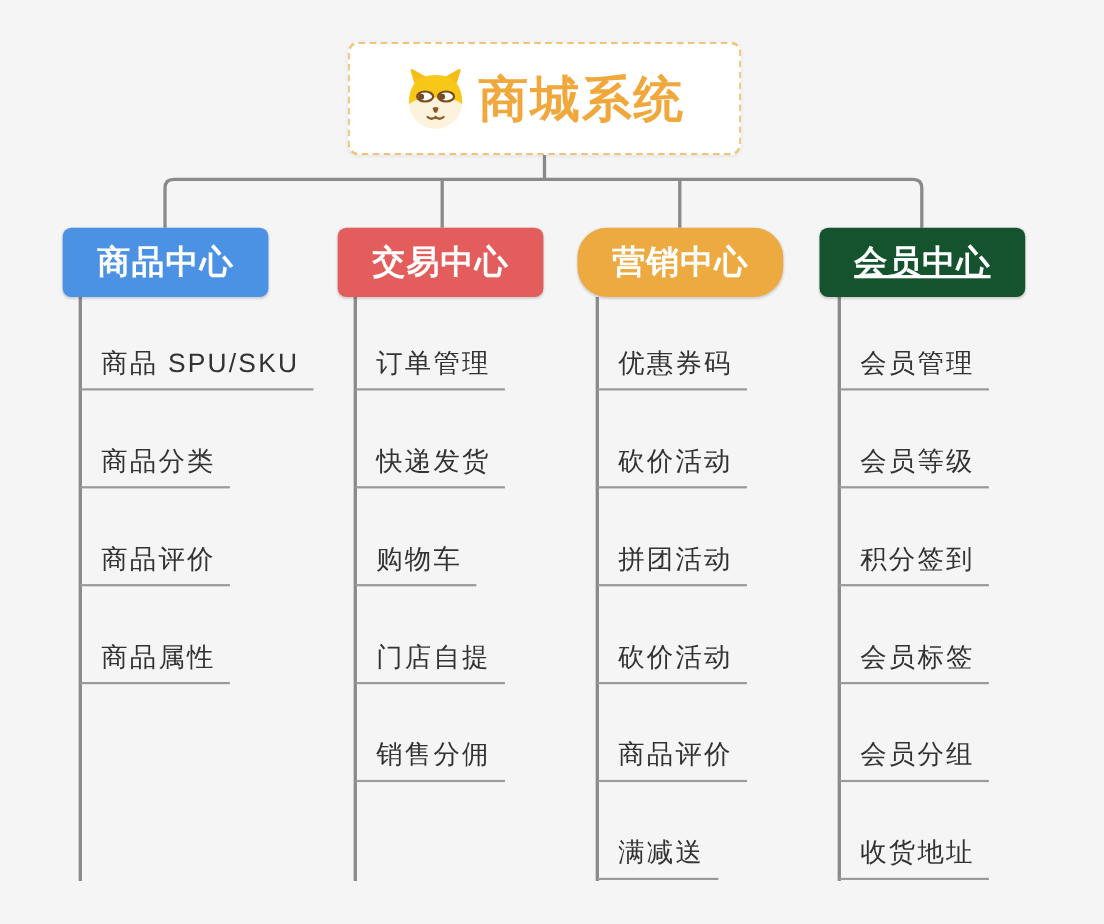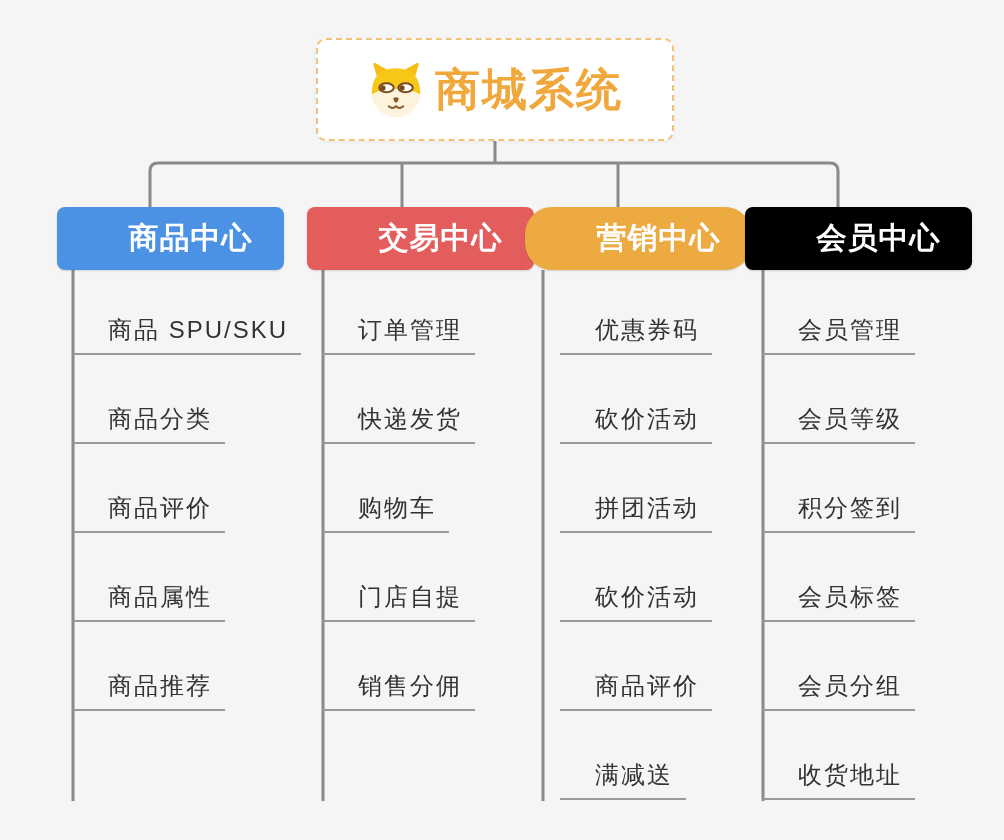--- a/index.html
+++ b/index.html
@@ -21,37 +21,36 @@
   }
   .root-node .title{font-size:45px;font-weight:bold;letter-spacing:2px;line-height:1;}
   .root-node svg{width:58px;height:58px;flex:0 0 auto;}
 
   
   .branch-node{
     position:absolute;top:207px;width:187px;height:63px;border-radius:8px;
     color:#ffffff;font-size:30px;font-weight:bold;letter-spacing:1px;
     display:flex;align-items:center;justify-content:center;
     box-shadow:0 1px 2px rgba(0,0,0,0.15);
-    padding-left:40px;
   }
   .col1 .branch-node{left:57px;}
   .col2 .branch-node{left:307px;}
   .col3 .branch-node{left:525px;}
   .col4 .branch-node{left:745px;}
 
   
   .leaves{position:absolute;top:266px;width:300px;}
   .col1 .leaves{left:73px;}
   .col2 .leaves{left:323px;}
-  .col3 .leaves{left:560px;font-family:Liberation Mono, monospace;}
+  .col3 .leaves{left:543px;font-family:Liberation Mono, monospace;}
   .col4 .leaves{left:763px;}
   .slot{position:relative;height:89px;}
   .leaf{
     position:absolute;left:0;bottom:0;display:inline-block;white-space:nowrap;
-    padding:0 13px 7px 35px;border-bottom:2px solid #9a9a9a;
+    padding:0 13px 7px 19px;border-bottom:2px solid #9a9a9a;
     font-size:24px;letter-spacing:2px;color:#333333;
   }
 </style>
 </head>
 <body>
 
 <div class="canvas">
 
   <svg class="wires" viewBox="0 0 1004 840" xmlns="http://www.w3.org/2000/svg">
     <g style="stroke: rgb(138, 138, 138);">
@@ -93,23 +92,20 @@
         </div>
       <div class="slot">
           <span class="leaf">商品分类</span>
         </div>
       <div class="slot">
           <span class="leaf">商品评价</span>
         </div>
       <div class="slot">
           <span class="leaf">商品属性</span>
         </div>
-      <div class="slot">
-          <span class="leaf">商品推荐</span>
-        </div>
     </div>
   </div>
 
   <div class="col2">
     <div class="branch-node" style="background: rgb(227, 93, 93);">交易中心</div>
     <div class="leaves">
       <div class="slot">
           <span class="leaf">订单管理</span>
         </div>
       <div class="slot">
@@ -145,21 +141,21 @@
       <div class="slot">
           <span class="leaf">商品评价</span>
         </div>
       <div class="slot">
           <span class="leaf">满减送</span>
         </div>
     </div>
   </div>
 
   <div class="col4">
-    <div class="branch-node" style="background: #000000;">会员中心</div>
+    <div class="branch-node" style="background: #14532d; text-decoration: underline;">会员中心</div>
     <div class="leaves">
       <div class="slot">
           <span class="leaf">会员管理</span>
         </div>
       <div class="slot">
           <span class="leaf">会员等级</span>
         </div>
       <div class="slot">
           <span class="leaf">积分签到</span>
         </div>

